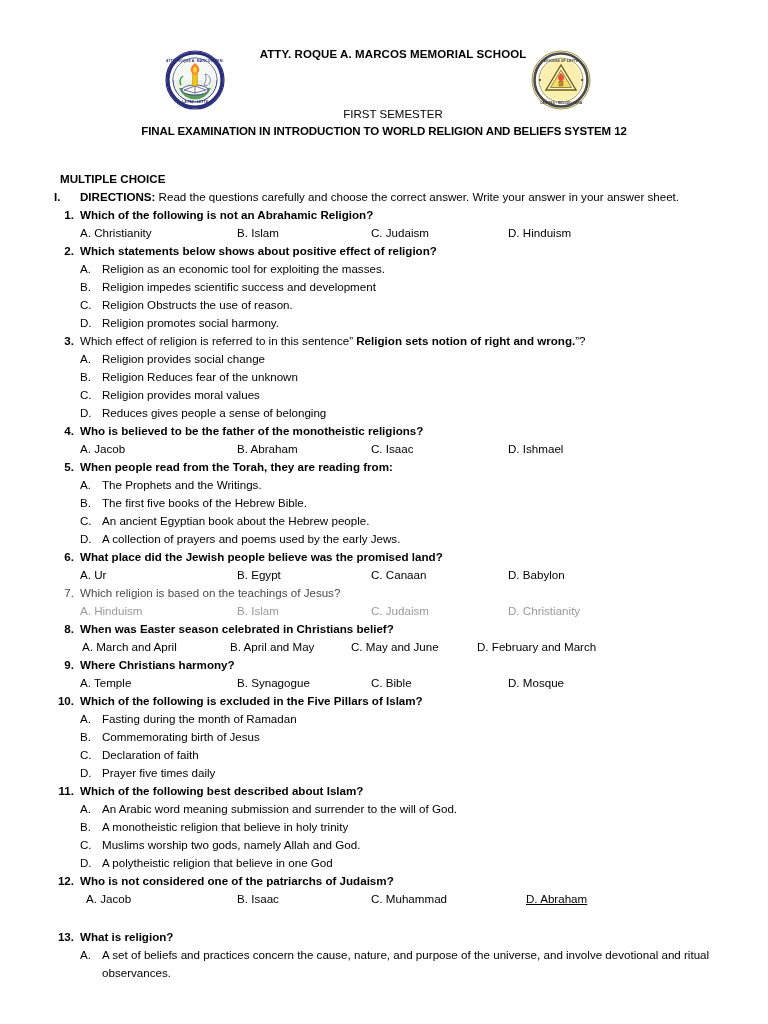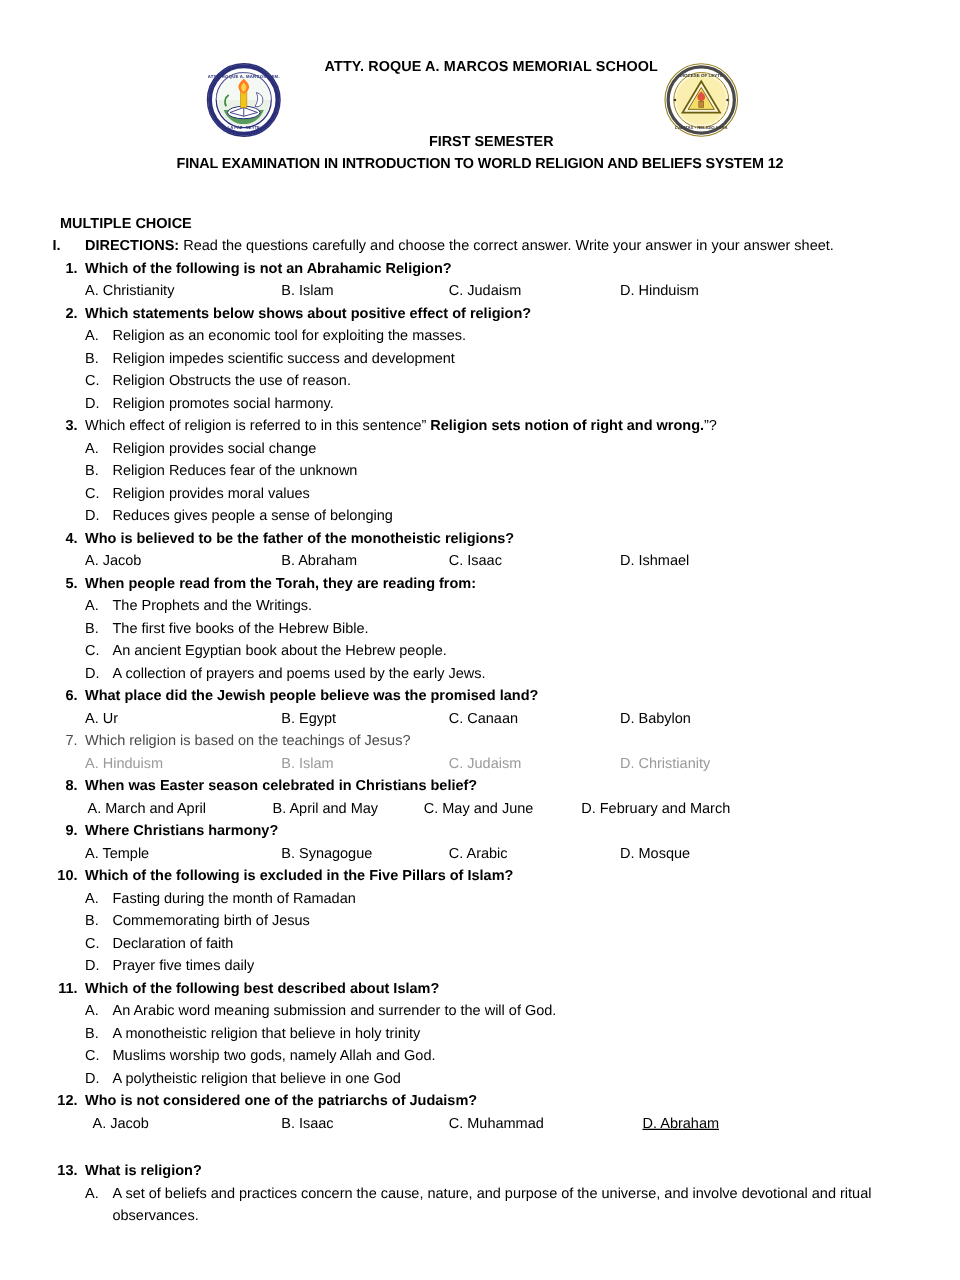--- a/index.html
+++ b/index.html
@@ -50,39 +50,40 @@
     height: 60px;
     top: 50px;
   }
   .logo-left  { left: 165px; }
   .logo-right { left: 531px; }
   .logo svg { display: block; width: 60px; height: 60px; }
 
   .header-sem {
     text-align: center;
     font-size: 11.5px;
-    font-weight: bold;
+    font-weight: normal;
     line-height: 17px;
     margin-top: 14px;
     padding-left: 18px;
   }
   .header-exam {
     text-align: center;
     font-size: 11.5px;
     font-weight: bold;
     line-height: 17px;
     letter-spacing: -0.1px;
   }
 
   
   .content {
     padding-left: 42px;
     margin-top: 30px;
     font-size: 11.6px;
     line-height: 18px;
+    margin-left: 12px;
   }
 
   .mc-heading {
     font-weight: bold;
     margin-left: 6px;
     line-height: 18px;
   }
 
   .directions-row {
     display: flex;
@@ -368,21 +369,21 @@
           </div>
         </div>
         <div>
           <div class="q">
             <div class="q-num">9.</div>
             <div class="q-text">Where Christians harmony?</div>
           </div>
           <div class="opt-inline">
             <span class="oi-a">A.   Temple</span>
             <span class="oi-b">B. Synagogue</span>
-            <span class="oi-c">C. Arabic</span>
+            <span class="oi-c">C. Bible</span>
             <span class="oi-d">D. Mosque</span>
           </div>
         </div>
         <div>
           <div class="q">
             <div class="q-num">10.</div>
             <div class="q-text">Which of the following is excluded in the Five Pillars of Islam?</div>
           </div>
           <div class="opt-stack">
             <div class="opt-row">

